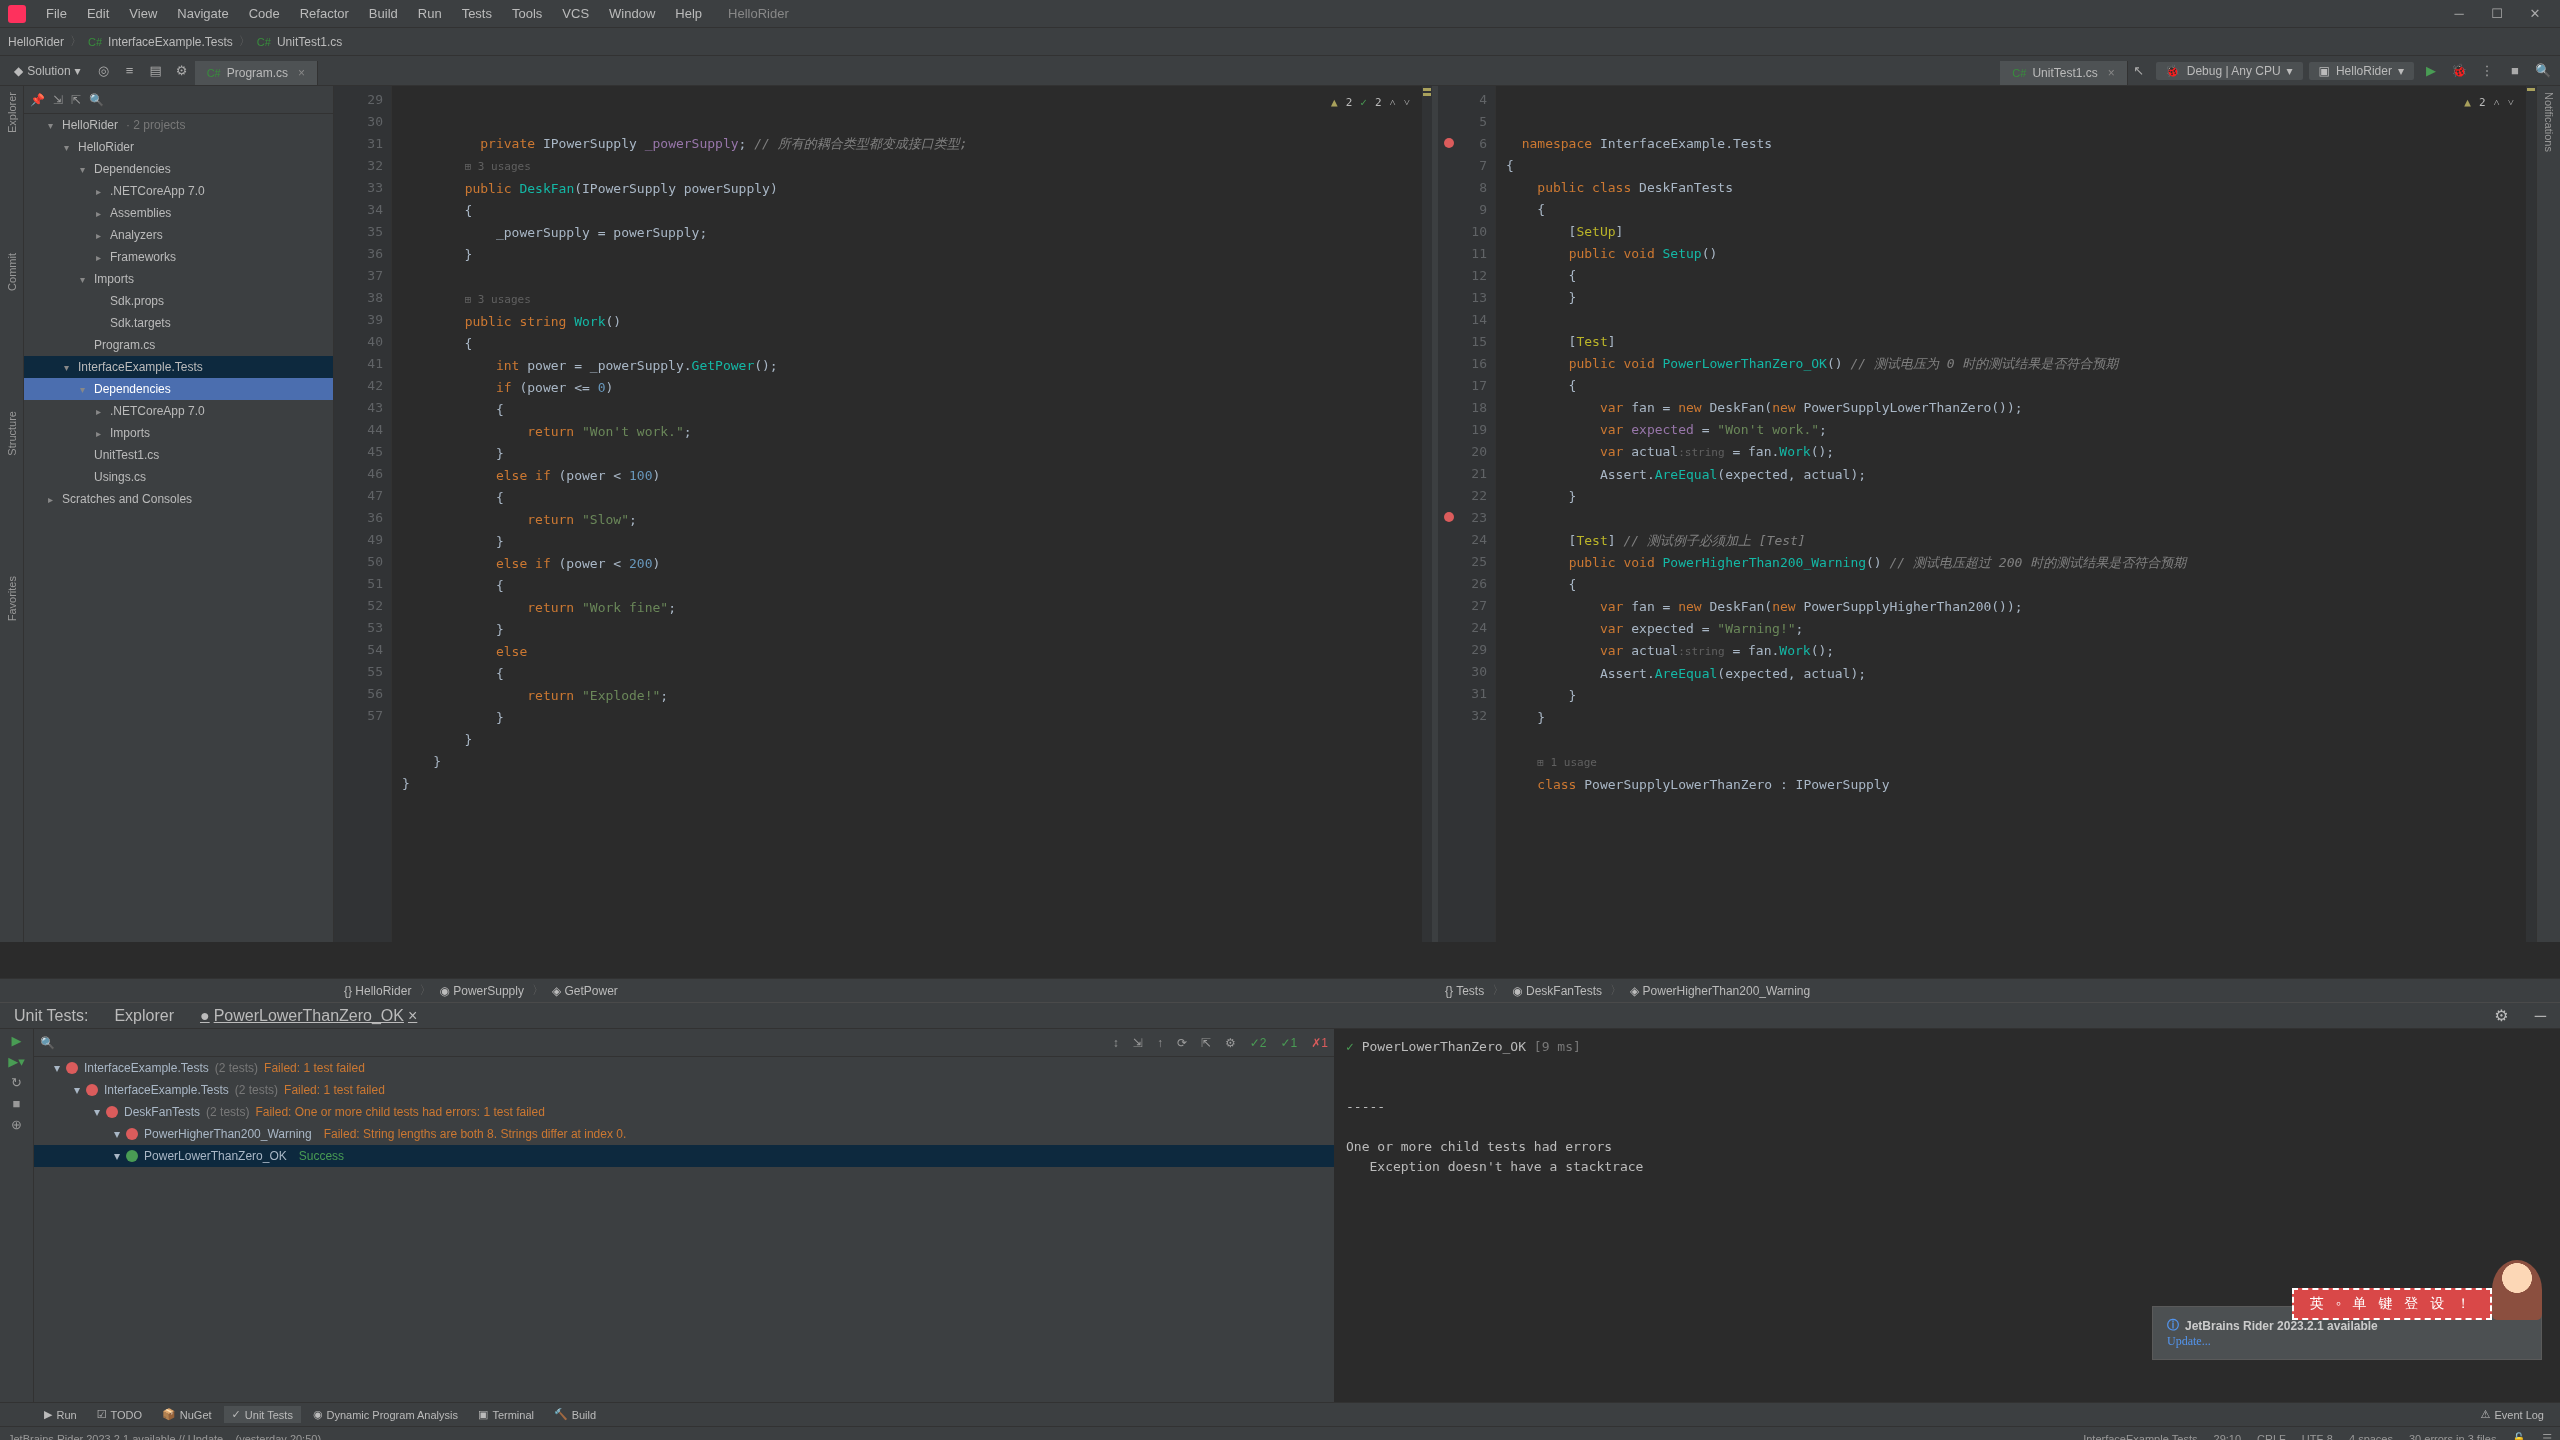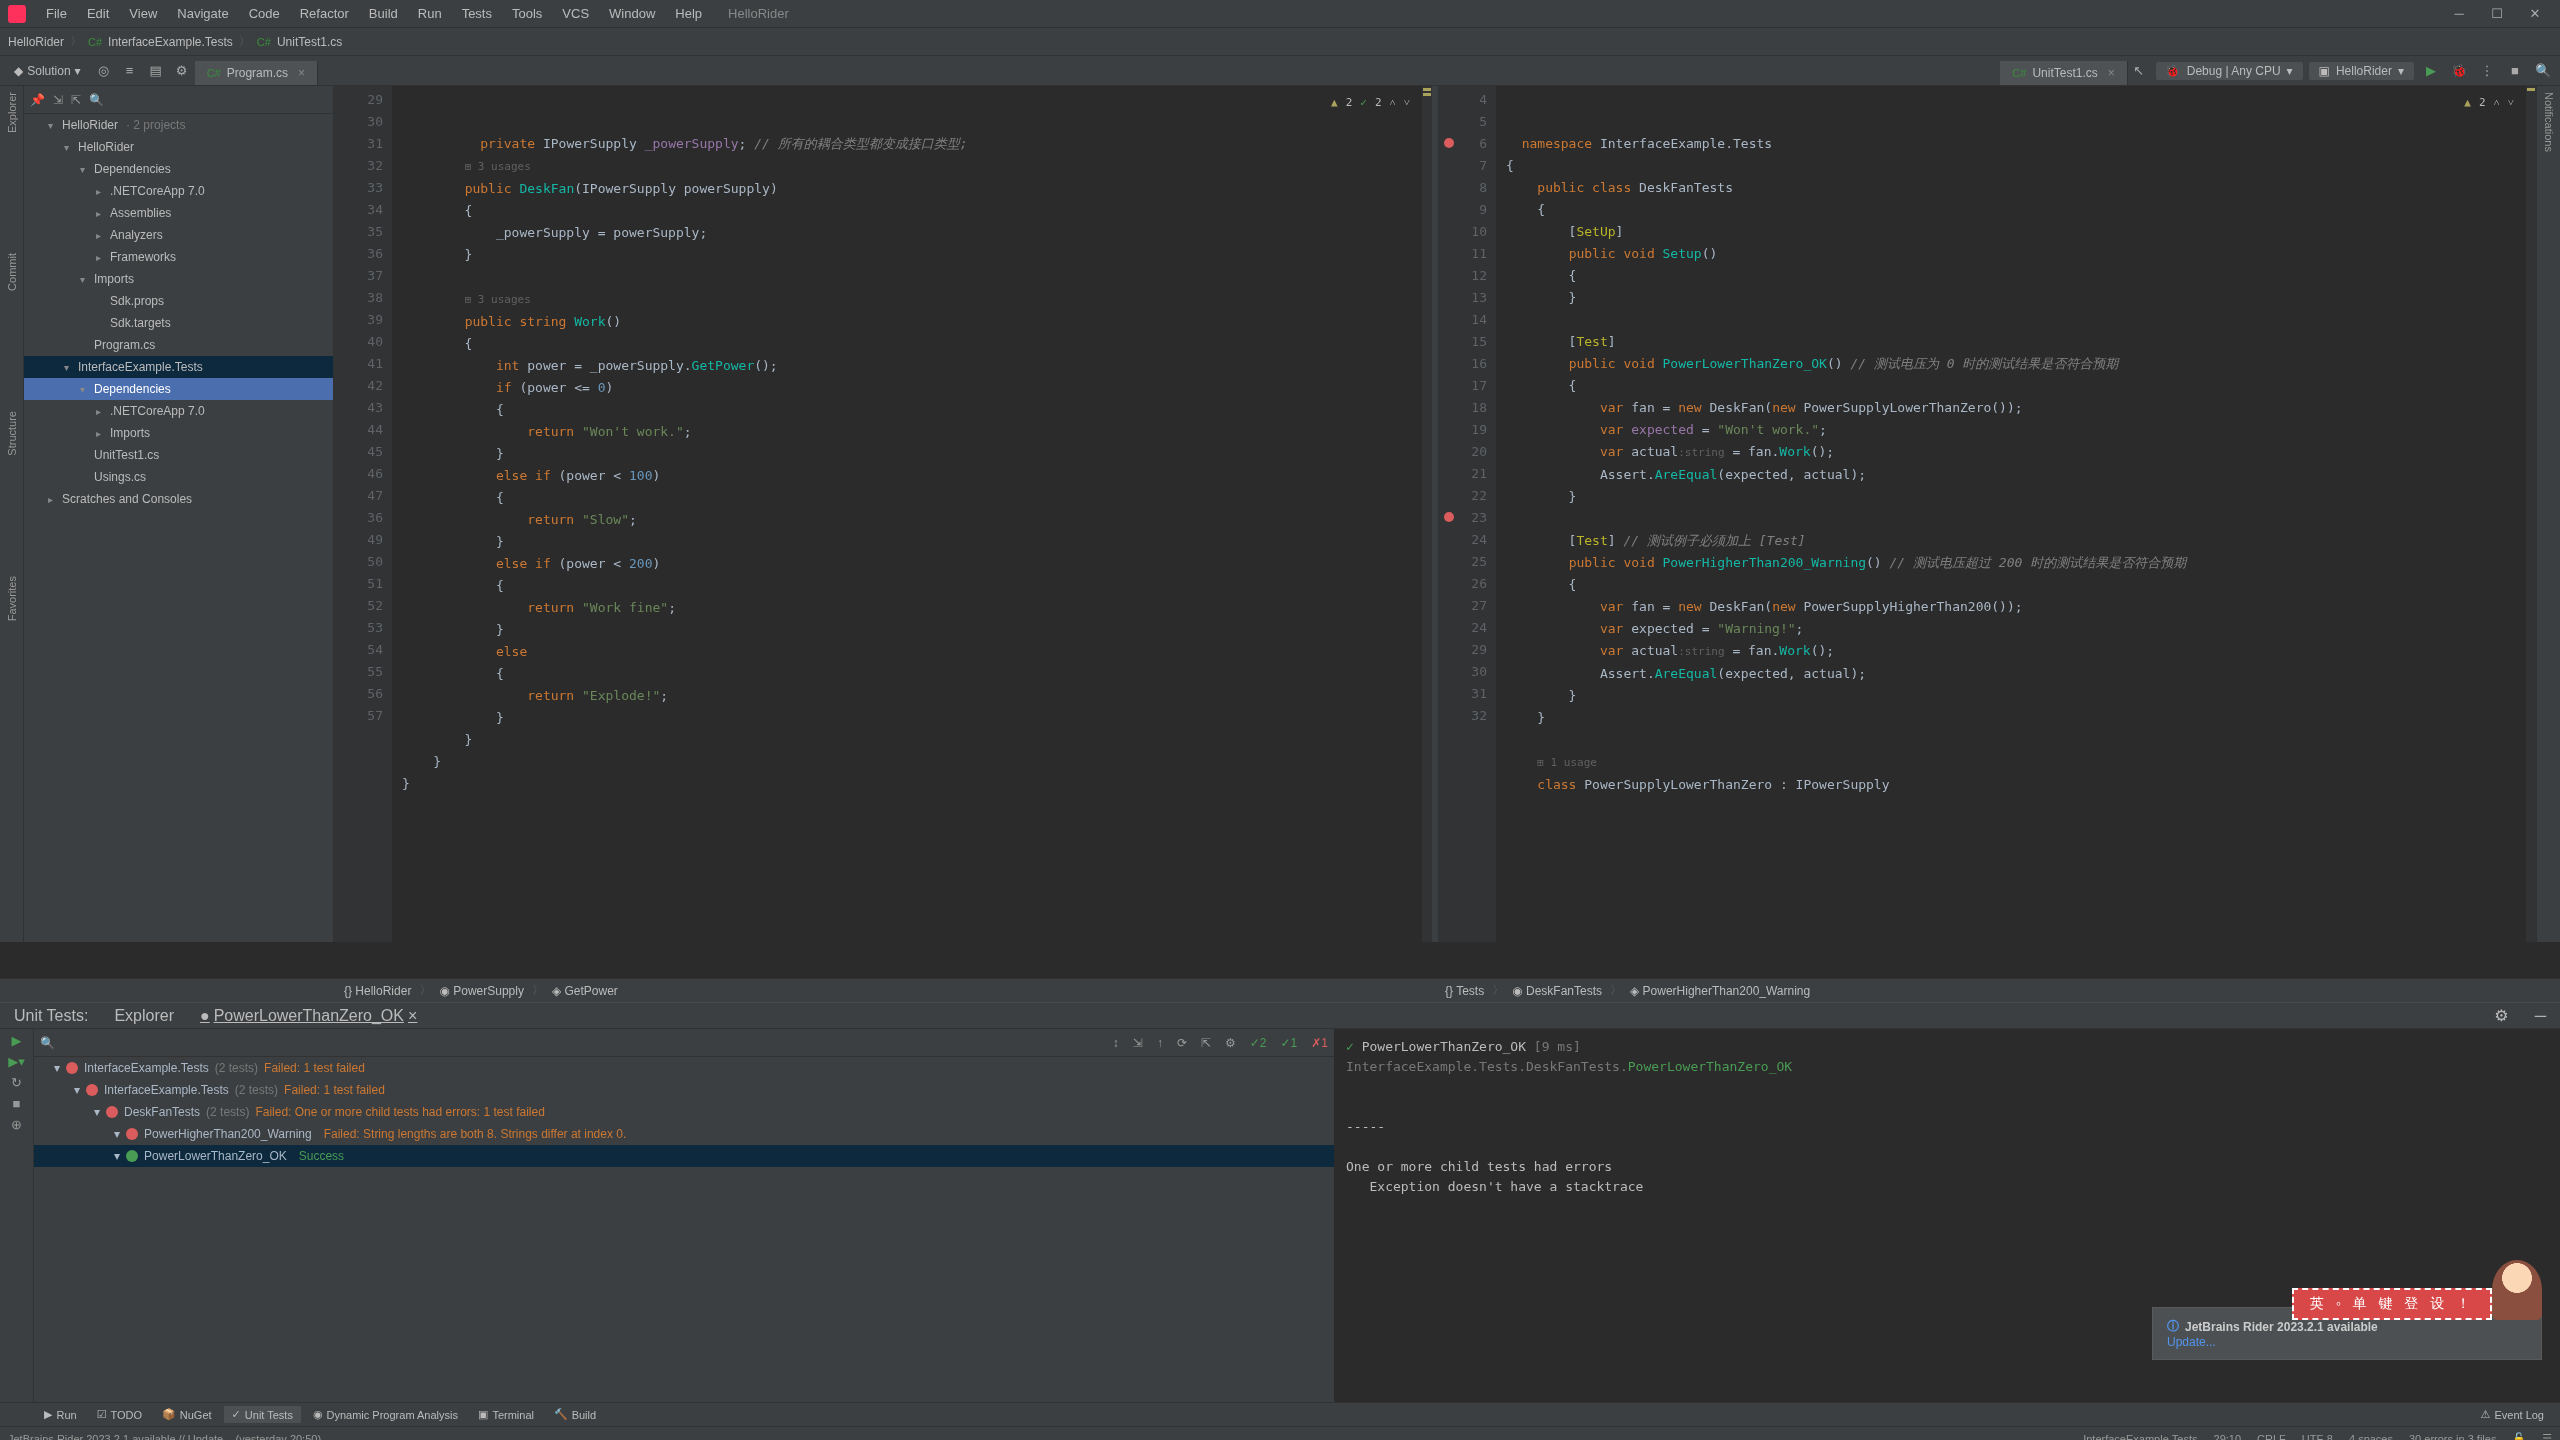--- a/index.html
+++ b/index.html
@@ -103,21 +103,21 @@
 .statusbar .right { margin-left:auto; display:flex; gap:16px; align-items:center; }
 
 
 .tooltabs { height:24px; background:#3c3f41; display:flex; align-items:center; padding:0 8px; gap:4px; border-top:1px solid #323232; }
 .tooltab { padding:2px 8px; font-size:11px; color:#bbb; display:flex; align-items:center; gap:4px; cursor:pointer; }
 .tooltab.active { background:#4c5052; }
 
 
 .notif { position:absolute; right:18px; bottom:80px; width:390px; background:#4c5052; border:1px solid #5a5a5a; padding:10px 14px; font-size:12px; color:#ccc; }
 .notif .tt { font-weight:bold; display:flex; align-items:center; gap:6px; }
-.notif .link { color:#5394ec; cursor:pointer; }
+.notif .link { color:#5394ec; cursor:pointer;font-family:Liberation Serif, serif; }
 
 
 .taskbar { height:34px; background:#1c1c1c; display:flex; align-items:center; padding:0 4px; gap:2px; }
 .taskbar .tb { width:36px; height:30px; display:flex; align-items:center; justify-content:center; cursor:pointer; }
 .taskbar .tb.active { background:#333; border-bottom:2px solid #76b9ed; }
 .taskbar .right { margin-left:auto; display:flex; align-items:center; gap:10px; color:#ccc; font-size:12px; }
 
 .icon-cs { color:#388e3c; font-size:11px; }
 .splitter { width:6px; background:#3c3f41; cursor:col-resize; }
 
@@ -517,21 +517,20 @@
             <span>▾</span>
             <span class="st pass"></span>
             <span>PowerLowerThanZero_OK</span> 
             <span class="cnt"></span> 
             <span class="pass">Success</span>
           </div>
         </div>
     </div>
     <div class="bpout">
       <div><span style="color:#499c54">✓</span> <span>PowerLowerThanZero_OK</span> <span class="dim">[9 ms]</span></div>
-      <div><span class="dim">InterfaceExample.Tests.DeskFanTests.</span><span class="green">PowerLowerThanZero_OK</span></div>
       <pre id="outbody" style="margin-top:40px">-----
 
 One or more child tests had errors
    Exception doesn't have a stacktrace</pre>
     </div>
   </div>
 </div>
 
 <div class="tooltabs">
   <span style="width:24px"></span>

